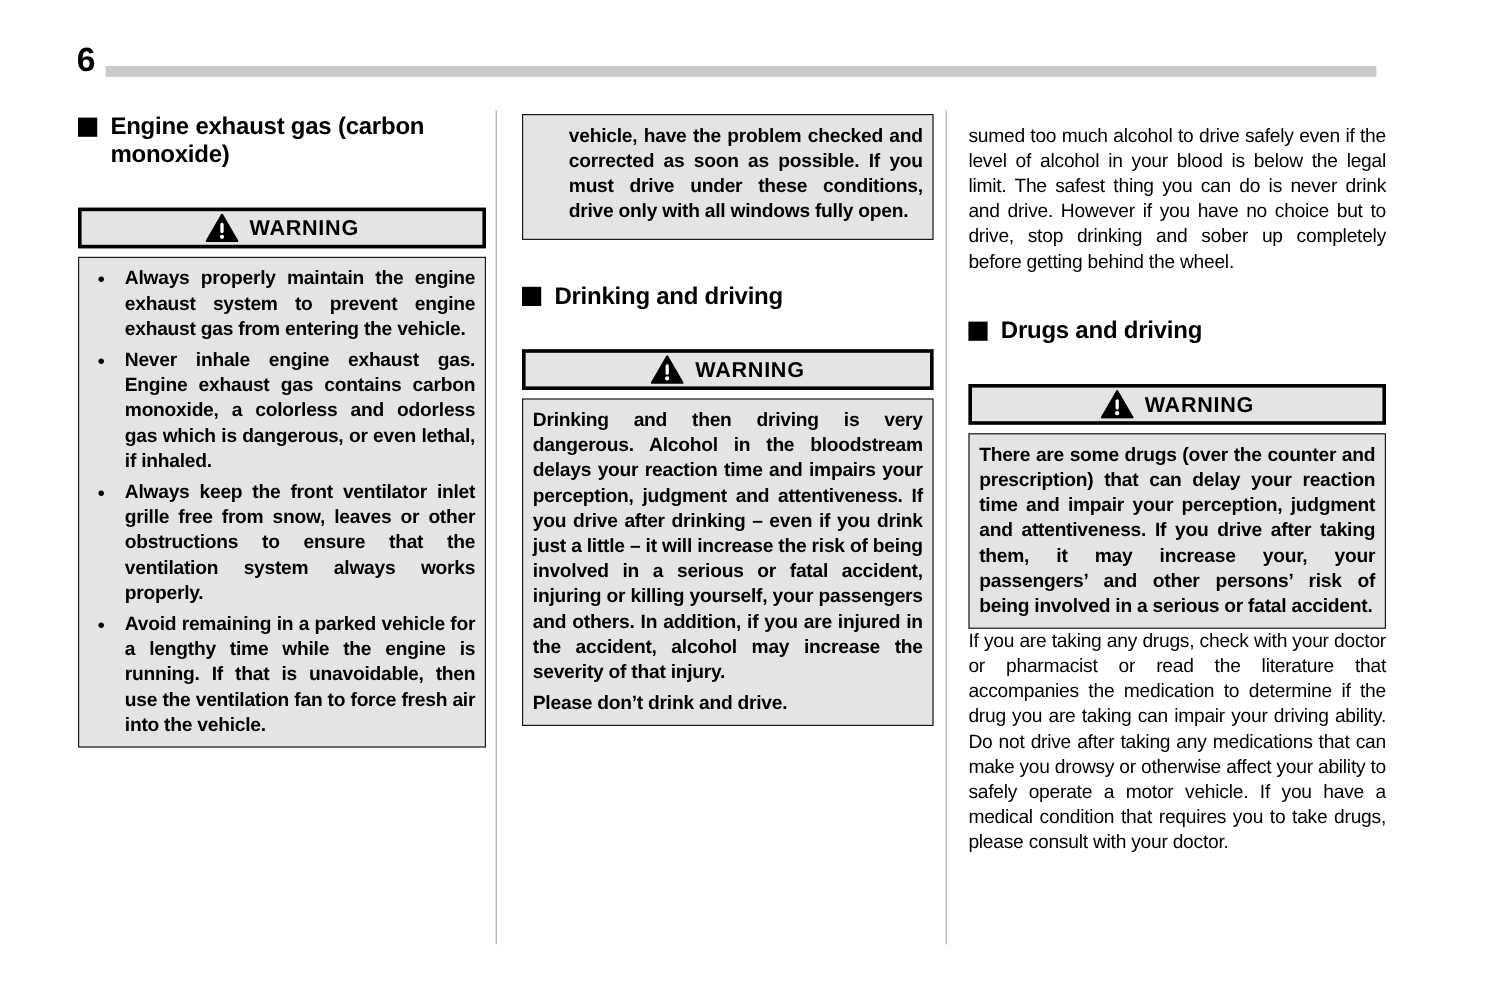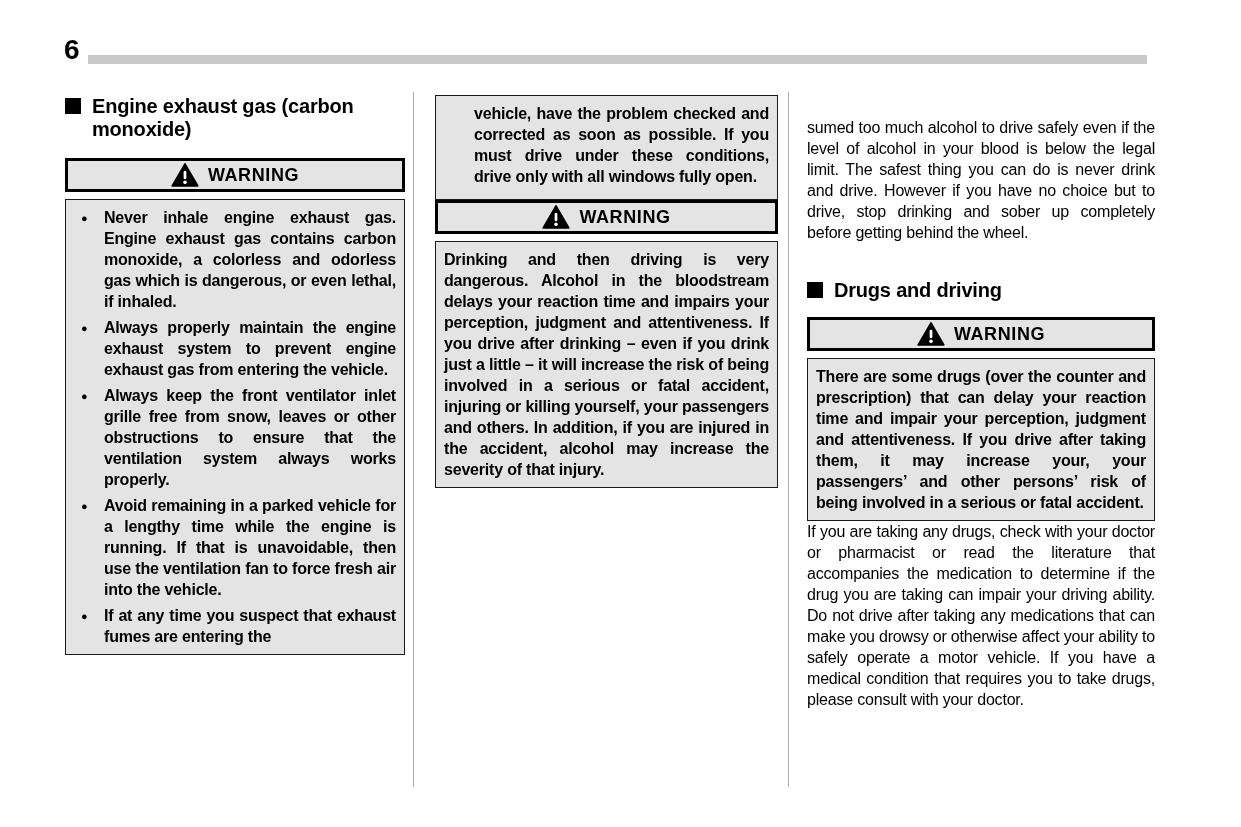--- a/index.html
+++ b/index.html
@@ -31,28 +31,28 @@
   .col-3 { left:807px; width:348px; }
 
   .section-heading {
     display:flex; gap:11px;
     font-size:20px; font-weight:bold; line-height:23px;
     letter-spacing:-0.2px;
   }
   .heading-square {
     width:16px; height:16px; background:#000; flex:0 0 auto; margin-top:3px;
   }
-  .mb-heading { margin-bottom:17px; }
+  .mb-heading { }
   .mt-heading { margin-top:36px; margin-bottom:15px; }
 
   .warn-header {
     border:3px solid #000; background:#e4e4e4;
     height:34px; margin-bottom:7px;
     display:flex; align-items:center; justify-content:center;
-    font-weight:bold; font-size:18px; letter-spacing:0.6px;
+    font-weight:bold; font-size:18px; letter-spacing:0.6px;margin-top:32px;
   }
   .warn-icon { width:28px; height:24px; margin-right:9px; flex:0 0 auto; }
 
   .warn-body {
     border:1.5px solid #1a1a1a; background:#e4e4e4;
     padding:7px 8px;
     font-weight:bold; font-size:16px; line-height:21px;
     letter-spacing:-0.2px;
     text-align:justify;
   }
@@ -64,21 +64,21 @@
     position:absolute; left:7px; top:1px; font-size:11px;
   }
   .cont-text { padding-left:30px; margin-bottom:5px; }
   .warn-para + .warn-para { margin-top:5px; }
 
   .para {
     font-size:16px; line-height:21px; letter-spacing:-0.2px;
     text-align:justify;
   }
   .para-after-box { }
-  .para-top { margin-top:22px; }
+  .para-top { margin-top:8px; }
 </style>
 </head>
 <body>
 
 <div class="page-number">6</div>
 <div class="top-bar"></div>
 
 <div class="vdiv vdiv-1"></div>
 <div class="vdiv vdiv-2"></div>
 
@@ -93,47 +93,51 @@
     <svg class="warn-icon" viewBox="0 0 100 88">
       <path d="M50 3 L97 84 L3 84 Z" fill="#000" stroke="#000" stroke-width="6" stroke-linejoin="round"></path>
       <rect x="45" y="28" width="10" height="32" rx="5" fill="#fff"></rect>
       <circle cx="50" cy="71" r="6.5" fill="#fff"></circle>
     </svg>
     <span>WARNING</span>
   </div>
 
   <div class="warn-body">
     <ul class="warn-list">
+      <li>Always properly maintain the engine exhaust system to prevent engine exhaust gas from entering the vehicle.</li>
       <li>Never inhale engine exhaust gas. Engine exhaust gas contains carbon monoxide, a colorless and odorless gas which is dangerous, or even lethal, if inhaled.</li>
-      <li>Always properly maintain the engine exhaust system to prevent engine exhaust gas from entering the vehicle.</li>
       <li>Always keep the front ventilator inlet grille free from snow, leaves or other obstructions to ensure that the ventilation system always works properly.</li>
       <li>Avoid remaining in a parked vehicle for a lengthy time while the engine is running. If that is unavoidable, then use the ventilation fan to force fresh air into the vehicle.</li>
-      <li>If at any time you suspect that exhaust fumes are entering the</li>
     </ul>
   </div>
 </div>
 
 <div class="col col-2">
 
   <div class="warn-body">
     <div class="cont-text">vehicle, have the problem checked and corrected as soon as possible. If you must drive under these conditions, drive only with all windows fully open.</div>
   </div>
 
+  <div class="section-heading mt-heading">
+    <span class="heading-square"></span>
+    <span>Drinking and driving</span>
+  </div>
 
   <div class="warn-header">
     <svg class="warn-icon" viewBox="0 0 100 88">
       <path d="M50 3 L97 84 L3 84 Z" fill="#000" stroke="#000" stroke-width="6" stroke-linejoin="round"></path>
       <rect x="45" y="28" width="10" height="32" rx="5" fill="#fff"></rect>
       <circle cx="50" cy="71" r="6.5" fill="#fff"></circle>
     </svg>
     <span>WARNING</span>
   </div>
 
   <div class="warn-body">
     <p class="warn-para">Drinking and then driving is very dangerous. Alcohol in the bloodstream delays your reaction time and impairs your perception, judgment and attentiveness. If you drive after drinking – even if you drink just a little – it will increase the risk of being involved in a serious or fatal accident, injuring or killing yourself, your passengers and others. In addition, if you are injured in the accident, alcohol may increase the severity of that injury.</p>
+    <p class="warn-para">Please don’t drink and drive.</p>
   </div>
 
 </div>
 
 <div class="col col-3">
 
   <p class="para para-top">sumed too much alcohol to drive safely even if the level of alcohol in your blood is below the legal limit. The safest thing you can do is never drink and drive. However if you have no choice but to drive, stop drinking and sober up completely before getting behind the wheel.</p>
 
   <div class="section-heading mt-heading">
     <span class="heading-square"></span>

